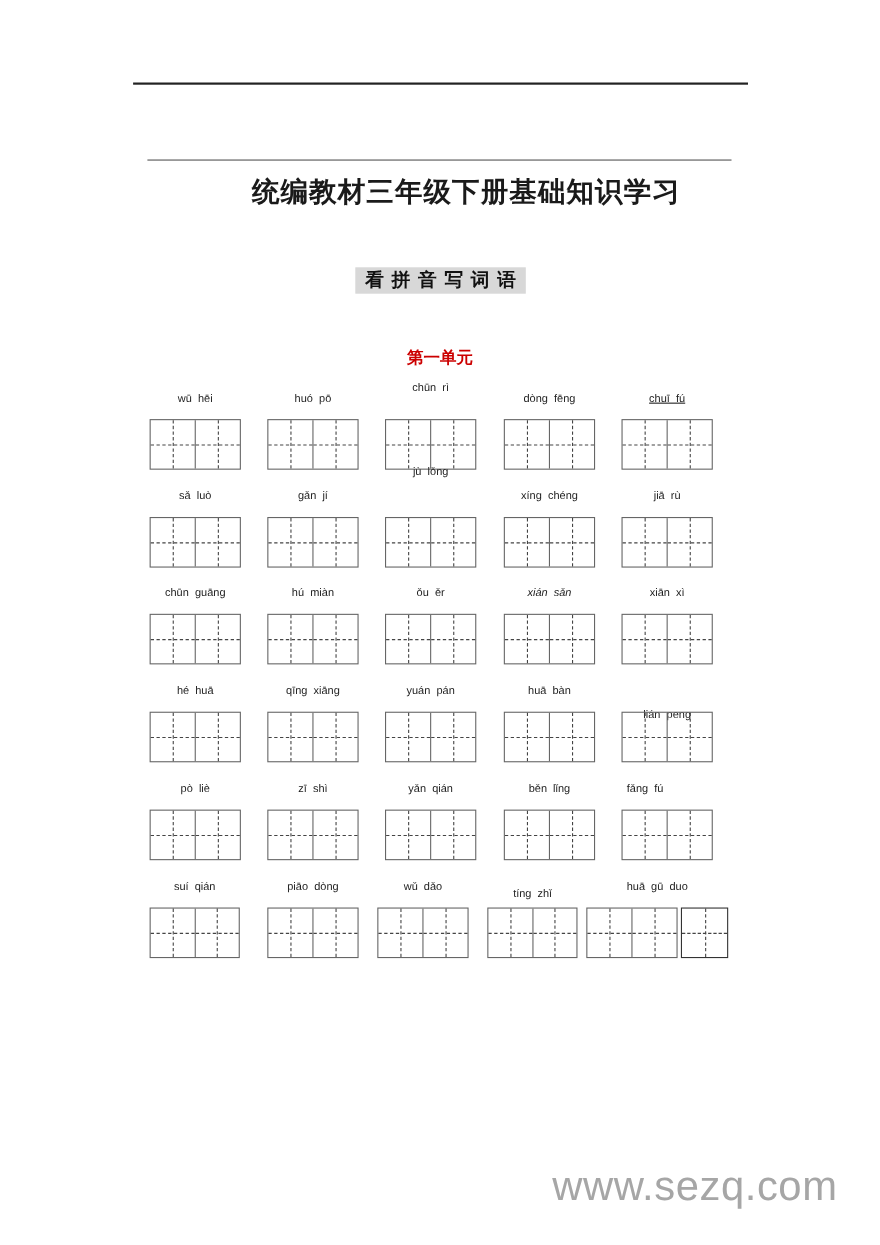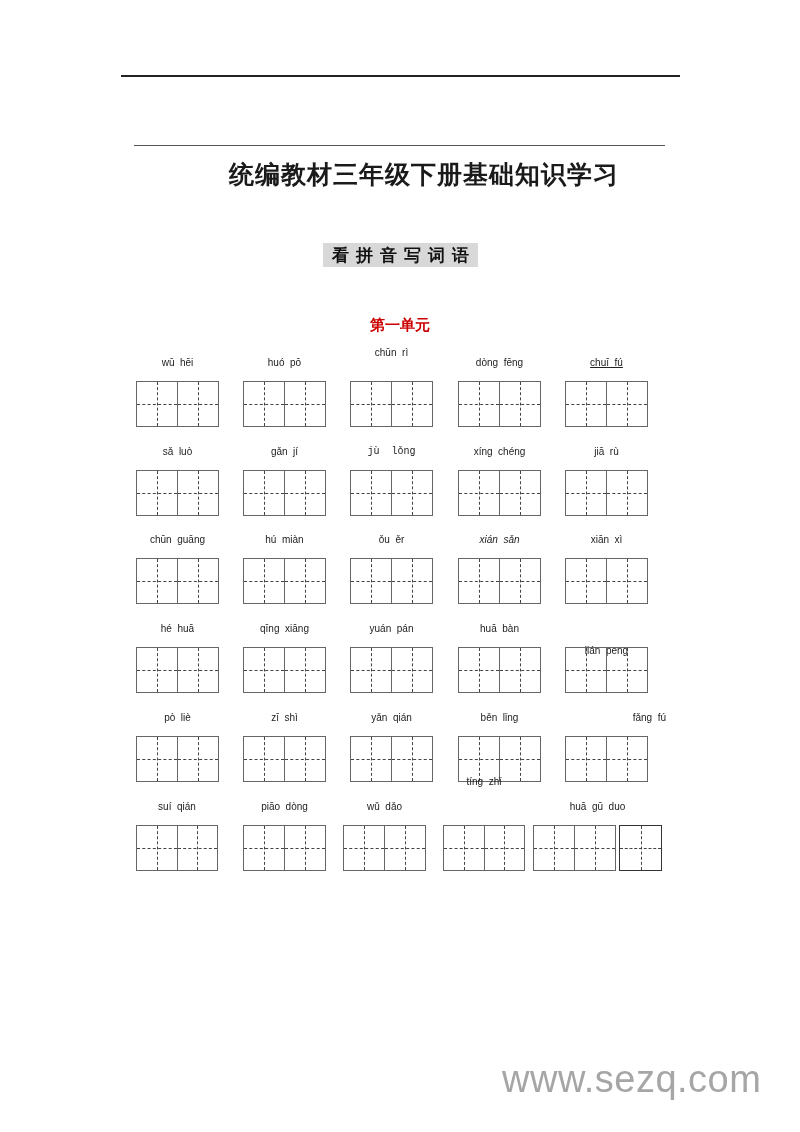--- a/index.html
+++ b/index.html
@@ -66,21 +66,21 @@
     <div class="pinyin" style="left: 126px; width: 103px; top: 446px; white-space: pre;">sǎ  luò</div>
     <div class="grid" style="left: 136px; top: 470px; width: 83px; height: 46px;">
       <div class="cell"></div>
       <div class="cell"></div>
     </div>
     <div class="pinyin" style="left: 233px; width: 103px; top: 446px; white-space: pre;">gǎn  jí</div>
     <div class="grid" style="left: 243px; top: 470px; width: 83px; height: 46px;">
       <div class="cell"></div>
       <div class="cell"></div>
     </div>
-    <div class="pinyin" style="left: 340px; width: 103px; top: 446px; white-space: pre; font-family: Liberation Mono, monospace;">jù  lǒng</div>
+    <div class="pinyin" style="left: 340px; width: 103px; top: 424px; white-space: pre;">jù  lǒng</div>
     <div class="grid" style="left: 350px; top: 470px; width: 83px; height: 46px;">
       <div class="cell"></div>
       <div class="cell"></div>
     </div>
     <div class="pinyin" style="left: 448px; width: 103px; top: 446px; white-space: pre;">xíng  chéng</div>
     <div class="grid" style="left: 458px; top: 470px; width: 83px; height: 46px;">
       <div class="cell"></div>
       <div class="cell"></div>
     </div>
     <div class="pinyin" style="left: 555px; width: 103px; top: 446px; white-space: pre;">jiā  rù</div>
@@ -151,41 +151,41 @@
     <div class="pinyin" style="left: 340px; width: 103px; top: 712px; white-space: pre;">yǎn  qián</div>
     <div class="grid" style="left: 350px; top: 736px; width: 83px; height: 46px;">
       <div class="cell"></div>
       <div class="cell"></div>
     </div>
     <div class="pinyin" style="left: 448px; width: 103px; top: 712px; white-space: pre;">běn  lǐng</div>
     <div class="grid" style="left: 458px; top: 736px; width: 83px; height: 46px;">
       <div class="cell"></div>
       <div class="cell"></div>
     </div>
-    <div class="pinyin" style="left: 563px; width: 103px; top: 712px; white-space: pre; text-align: right;">fǎng  fú</div>
+    <div class="pinyin" style="left: 535px; width: 103px; top: 712px; white-space: pre;">fǎng  fú</div>
     <div class="grid" style="left: 565px; top: 736px; width: 83px; height: 46px;">
       <div class="cell"></div>
       <div class="cell"></div>
     </div>
     <div class="pinyin" style="left: 126px; width: 102px; top: 801px; white-space: pre;">suí  qián</div>
     <div class="grid" style="left: 136px; top: 825px; width: 82px; height: 46px;">
       <div class="cell"></div>
       <div class="cell"></div>
     </div>
     <div class="pinyin" style="left: 233px; width: 103px; top: 801px; white-space: pre;">piāo  dòng</div>
     <div class="grid" style="left: 243px; top: 825px; width: 83px; height: 46px;">
       <div class="cell"></div>
       <div class="cell"></div>
     </div>
     <div class="pinyin" style="left: 333px; width: 103px; top: 801px; white-space: pre;">wǔ  dǎo</div>
     <div class="grid" style="left: 343px; top: 825px; width: 83px; height: 46px;">
       <div class="cell"></div>
       <div class="cell"></div>
     </div>
-    <div class="pinyin" style="left: 433px; width: 102px; top: 776px; white-space: pre;">tíng  zhǐ</div>
+    <div class="pinyin" style="left: 433px; width: 102px; top: 807px; white-space: pre;">tíng  zhǐ</div>
     <div class="grid" style="left: 443px; top: 825px; width: 82px; height: 46px;">
       <div class="cell"></div>
       <div class="cell"></div>
     </div>
     <div class="pinyin" style="left: 523px; width: 149px; top: 801px; white-space: pre;">huā  gū  duo</div>
     <div class="grid" style="left: 533px; top: 825px; width: 83px; height: 46px;">
       <div class="cell"></div>
       <div class="cell"></div>
     </div>
     <div class="grid" style="left: 619px; top: 825px; width: 43px; height: 46px; border-color: rgb(51, 51, 51);">

